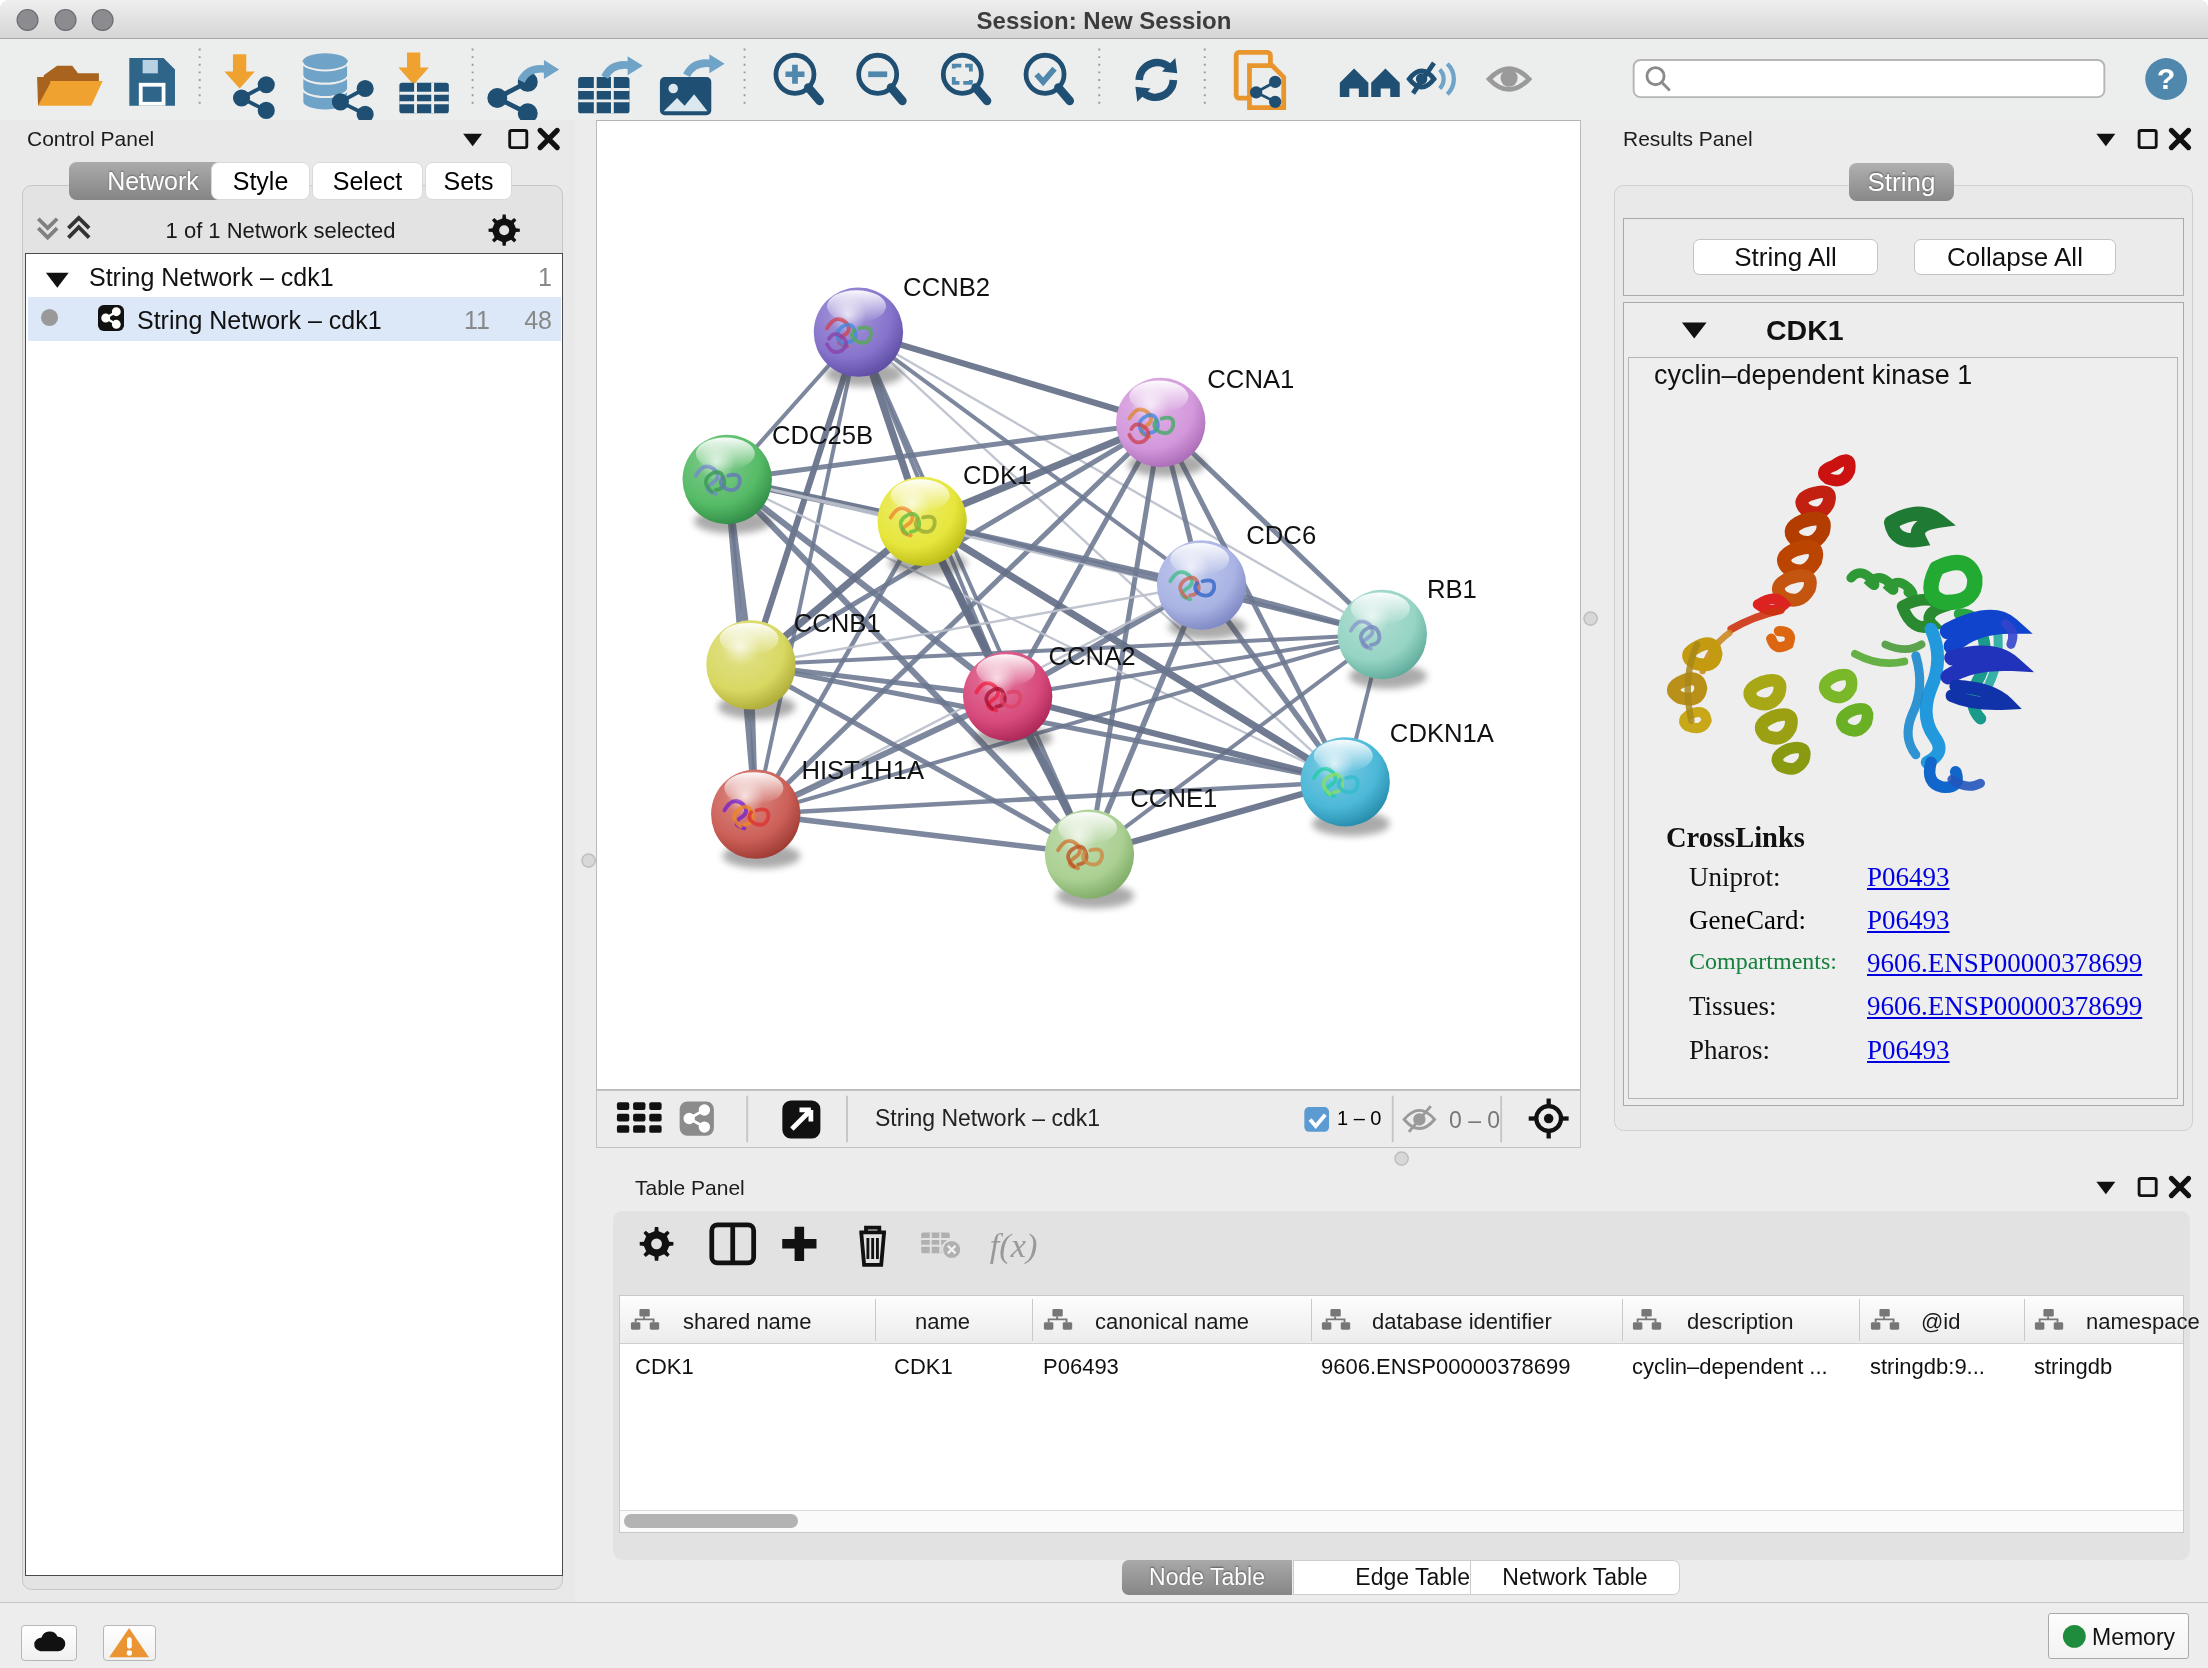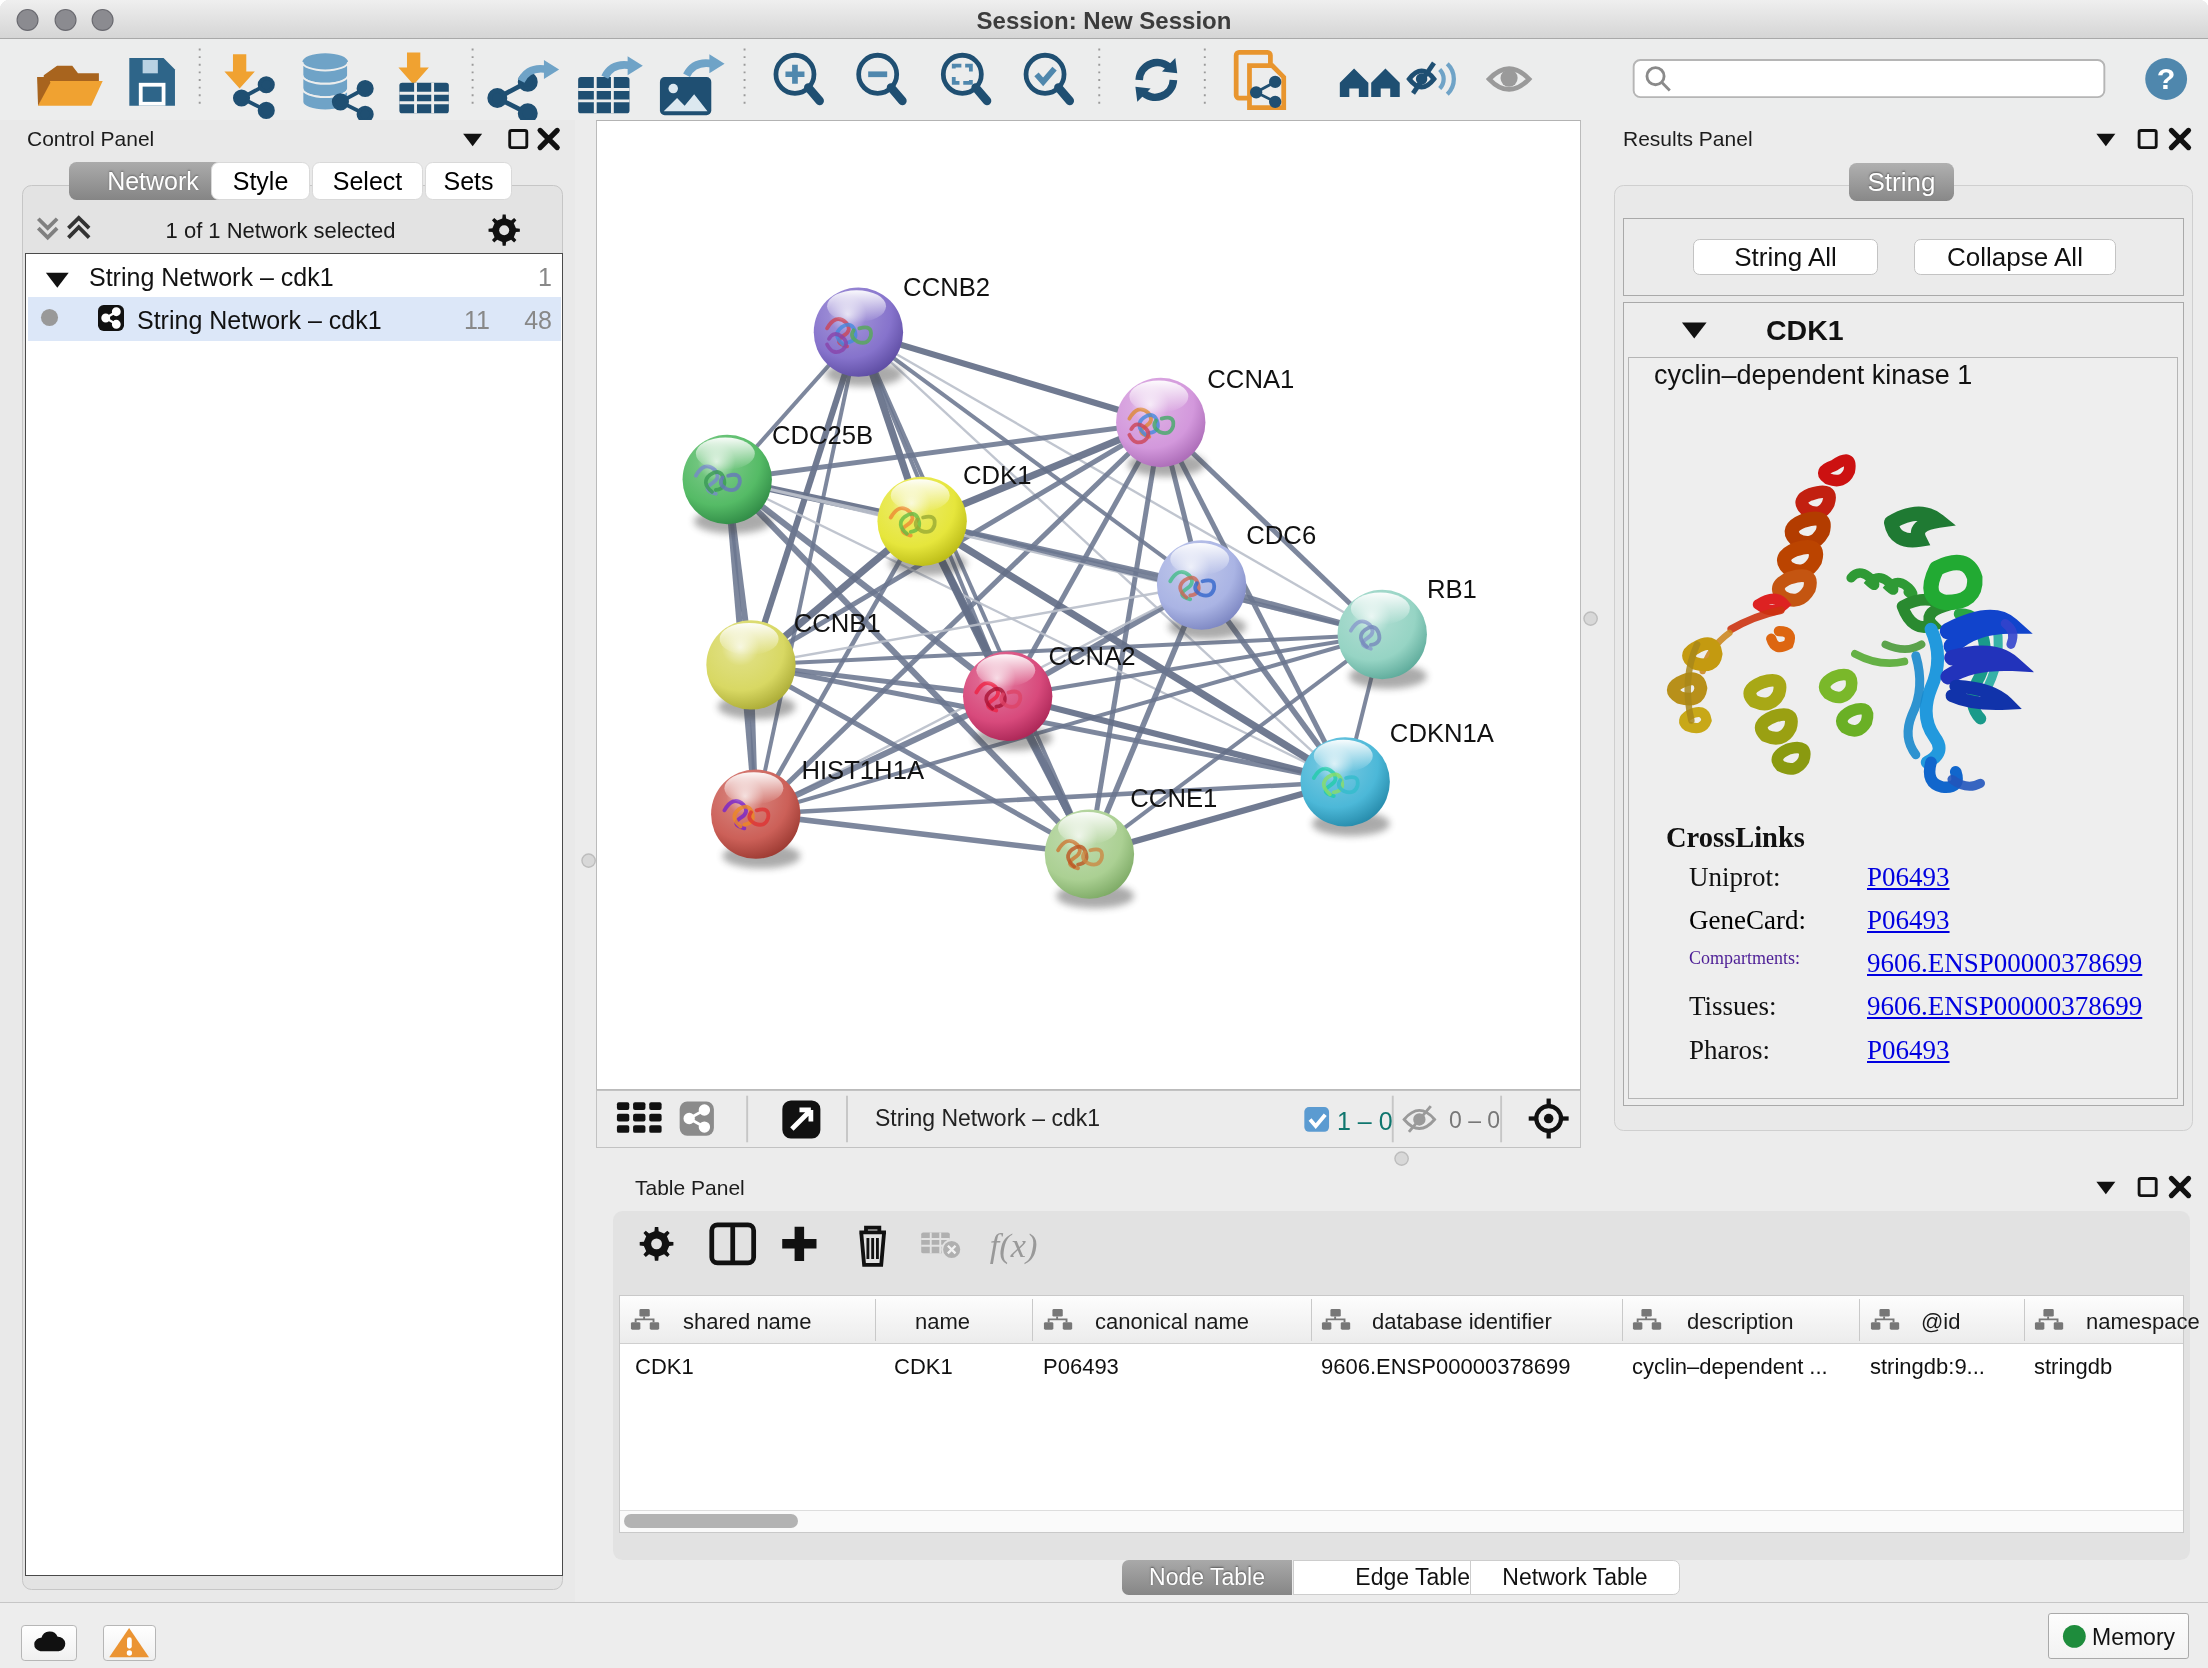--- a/index.html
+++ b/index.html
@@ -404,21 +404,21 @@
 <g stroke="#111" stroke-width="4.5" fill="none">
       <circle cx="1002" cy="30" r="13"></circle>
       <line x1="1002" y1="9" x2="1002" y2="17"></line>
       <line x1="1002" y1="43" x2="1002" y2="51"></line>
       <line x1="981" y1="30" x2="989" y2="30"></line>
       <line x1="1015" y1="30" x2="1023" y2="30"></line>
     </g>
     <circle cx="1002" cy="30" r="5" fill="#111"></circle>
 </svg>
 <div class="abs" style="left:875px;top:1105px;font-size:23px;color:#222">String Network – cdk1</div>
-<div class="abs" style="left:1337px;top:1107px;font-size:25px;color:#0f766e">1 – 0</div>
+<div class="abs" style="left:1337px;top:1107px;font-size:20px;color:#000000">1 – 0</div>
 <div class="abs" style="left:1447px;top:1107px;font-size:23px;color:#777;left:1449px"> </div>
 <div class="abs" style="left:1449px;top:1107px;font-size:23px;color:#777">0 – 0</div>
 <svg class="abs" width="19" height="19" style="left:1394px;top:1151px" viewBox="0 0 20 20">
     <circle cx="8" cy="8" r="7" fill="#d8d8d8" stroke="#bdbdbd" stroke-width="1.5"></circle>
   </svg>
 <svg class="abs" width="19" height="19" style="left:1583px;top:611px" viewBox="0 0 20 20">
     <circle cx="8" cy="8" r="7" fill="#d8d8d8" stroke="#bdbdbd" stroke-width="1.5"></circle>
   </svg>
 <svg class="abs" width="19" height="19" style="left:581px;top:853px" viewBox="0 0 20 20">
     <circle cx="8" cy="8" r="7" fill="#d8d8d8" stroke="#bdbdbd" stroke-width="1.5"></circle>
@@ -478,21 +478,21 @@
     <path d="M408 236 q 12 8 6 22" stroke="#3344cc" stroke-width="9.5" fill="none" stroke-linecap="round" opacity="0.9"></path>
     <path d="M330 382 q -6 22 12 26 q 20 2 14 -16" stroke="#1166cc" stroke-width="12.2" fill="none" stroke-linecap="round" opacity="1.0"></path>
     <path d="M352 400 q 16 12 30 4" stroke="#2255bb" stroke-width="9.5" fill="none" stroke-linecap="round" opacity="0.9"></path>
   </svg>
 <div class="abs" style="left:1666px;top:822px;font-size:28.5px;font-weight:bold;color:#111;font-family:'Liberation Serif',serif">CrossLinks</div>
 
 <div class="abs" style="left:1689px;top:862px;font-size:27px;color:#111;font-family:'Liberation Serif',serif">Uniprot:</div>
 <div class="abs" style="left:1867px;top:862px;font-size:27px;color:#0000e0;text-decoration:underline;font-family:'Liberation Serif',serif">P06493</div>
 <div class="abs" style="left:1689px;top:905px;font-size:27px;color:#000000;font-family:'Liberation Serif',serif">GeneCard:</div>
 <div class="abs" style="left:1867px;top:905px;font-size:27px;color:#0000e0;text-decoration:underline;font-family:'Liberation Serif',serif">P06493</div>
-<div class="abs" style="left:1689px;top:948px;font-size:18px;color:#4c1d95;font-family:'Liberation Serif',serif">Compartments:</div>
+<div class="abs" style="left:1689px;top:948px;font-size:24px;color:#15803d;font-family:'Liberation Serif',serif">Compartments:</div>
 <div class="abs" style="left:1867px;top:948px;font-size:27px;color:#0000e0;text-decoration:underline;font-family:'Liberation Serif',serif">9606.ENSP00000378699</div>
 <div class="abs" style="left:1689px;top:991px;font-size:27px;color:#111;font-family:'Liberation Serif',serif">Tissues:</div>
 <div class="abs" style="left:1867px;top:991px;font-size:27px;color:#0000e0;text-decoration:underline;font-family:'Liberation Serif',serif">9606.ENSP00000378699</div>
 <div class="abs" style="left:1689px;top:1035px;font-size:27px;color:#111;font-family:'Liberation Serif',serif">Pharos:</div>
 <div class="abs" style="left:1867px;top:1035px;font-size:27px;color:#0000e0;text-decoration:underline;font-family:'Liberation Serif',serif">P06493</div>
 
 <div class="abs ptitle" style="left:635px;top:1176px">Table Panel</div>
 <svg class="abs" width="611" height="38" style="left:1598px;top:1168px" viewBox="0 0 642 40">
     <path d="M524 14.5 h20 l-10 13.0 z" fill="#111"></path>
     <rect x="569" y="11" width="18" height="18" fill="none" stroke="#111" stroke-width="3" rx="2"></rect>

